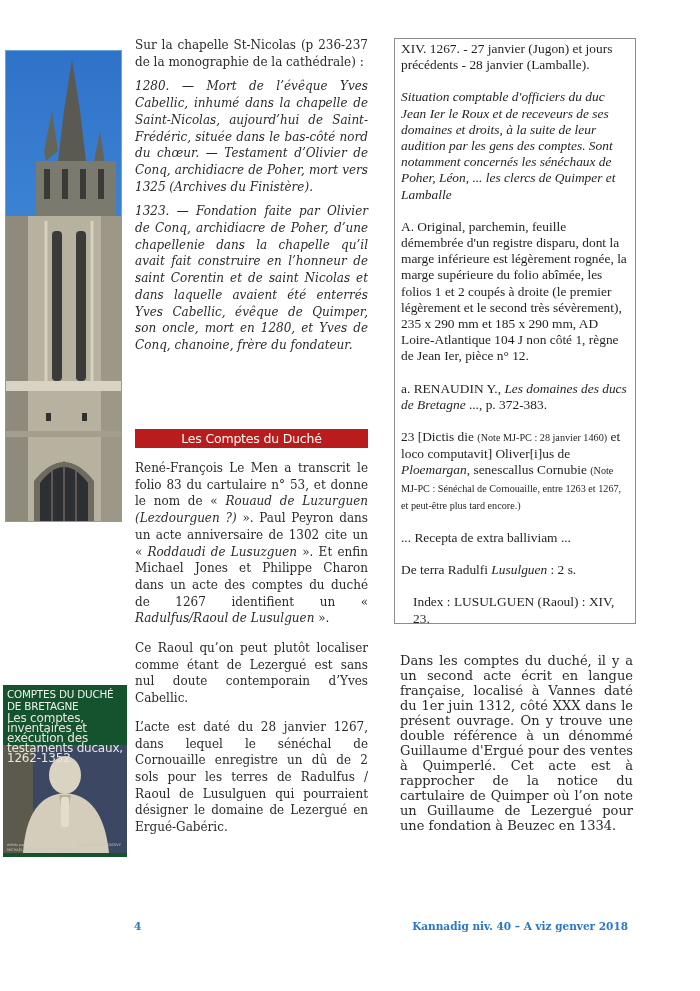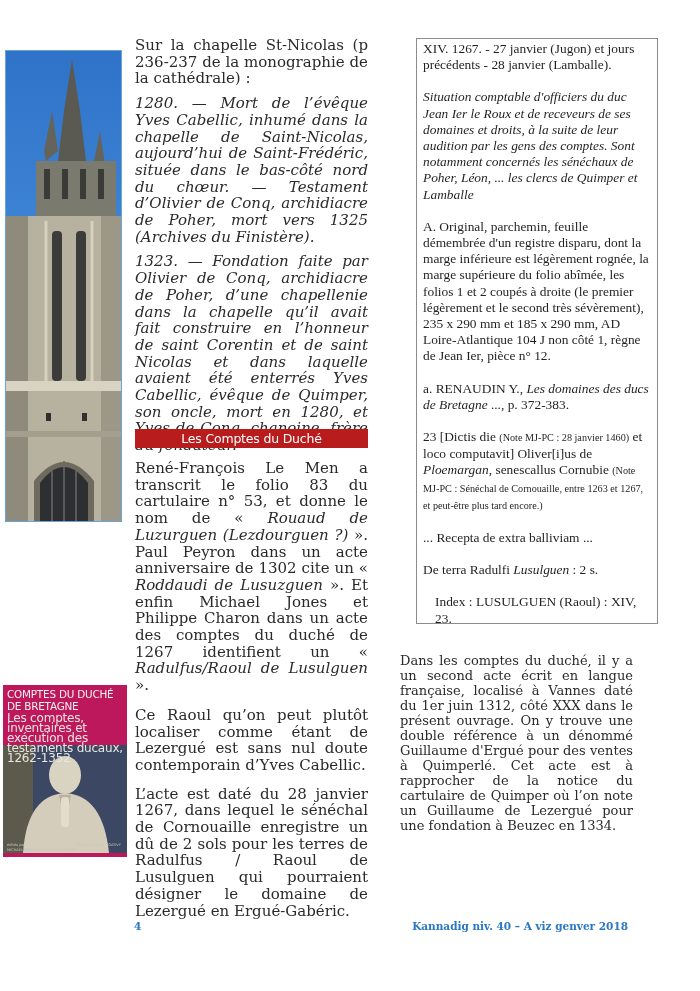--- a/index.html
+++ b/index.html
@@ -5,40 +5,40 @@
   html, body { margin:0; padding:0; background:#ffffff; }
   body { width:700px; height:991px; position:relative; overflow:hidden;
          font-family:"DejaVu Serif", serif; color:#2a2a2a; }
   .abs { position:absolute; }
 
   
   .tower { left:5px; top:50px; width:117px; height:472px; border:1px solid #6aa3d8;
            background:linear-gradient(180deg,#2f73c9 0%,#3e84d4 40%,#5a98dc 60%,#9db8d4 100%);
            overflow:hidden; box-sizing:border-box; }
   .tower svg { display:block; }
-  .book { left:3px; top:685px; width:124px; height:172px; background:#be185d; overflow:hidden; }
+  .book { left:3px; top:685px; width:124px; height:172px; background:#14532d; overflow:hidden; }
   .book .btitle { position:absolute; left:4px; top:3px; right:2px; color:#f2f2ee;
                   font-family:"DejaVu Sans", sans-serif; font-size:10.4px; line-height:12px; letter-spacing:-0.2px; }
   .book .bsub { position:absolute; left:4px; top:28px; right:4px; color:#e8e6df; text-align:left;
                 font-family:"DejaVu Sans", sans-serif; font-size:12px; line-height:10px; letter-spacing:-0.2px; }
   .book .bfoot { position:absolute; left:4px; bottom:4px; color:#c9c6bc;
                  font-family:"DejaVu Sans", sans-serif; font-size:3.6px; line-height:5px; }
   .book .bpref { position:absolute; right:6px; bottom:10px; color:#c9c6bc;
                  font-family:"DejaVu Sans", sans-serif; font-size:3.6px; }
 
   
-  .col-mid { left:135px; width:233px; font-size:15px; line-height:16.7px; text-align:justify; }
+  .col-mid { left:135px; width:233px; font-size:12px; line-height:16.7px; text-align:justify; }
   .col-mid p { margin:0 0 8px 0; }
   .col-mid i { font-style:italic; }
   .banner { left:135px; top:429px; width:233px; height:19px; background:#b91c1c; color:#ffffff;
             font-family:"DejaVu Sans", sans-serif; font-size:12.5px; line-height:19px; text-align:center;
             letter-spacing:-0.2px; }
 
   
-  .box { left:416px; top:38px; width:242px; height:586px; border:1px solid #8c8c8c; box-sizing:border-box;
+  .box { left:394px; top:38px; width:242px; height:586px; border:1px solid #8c8c8c; box-sizing:border-box;
          padding:2px 6px 12px 6px; font-family:"Liberation Serif", serif; font-size:13.4px; line-height:16.2px; color:#1f1f1f; }
   .box p { margin:0 0 16px 0; }
   .box .small { font-size:10.2px; }
   .col-right { left:400px; top:653px; width:233px; font-size:13px; line-height:15px; text-align:justify; }
 
   .footer-page { left:134px; top:920px; color:#2a78c2; font-family:"DejaVu Serif", serif; font-weight:bold; font-size:10.5px; }
   .footer-title { right:72px; top:920px; color:#2a78c2; font-family:"DejaVu Serif", serif; font-weight:bold; font-size:10.5px; }
 </style>
 </head>
 <body>

